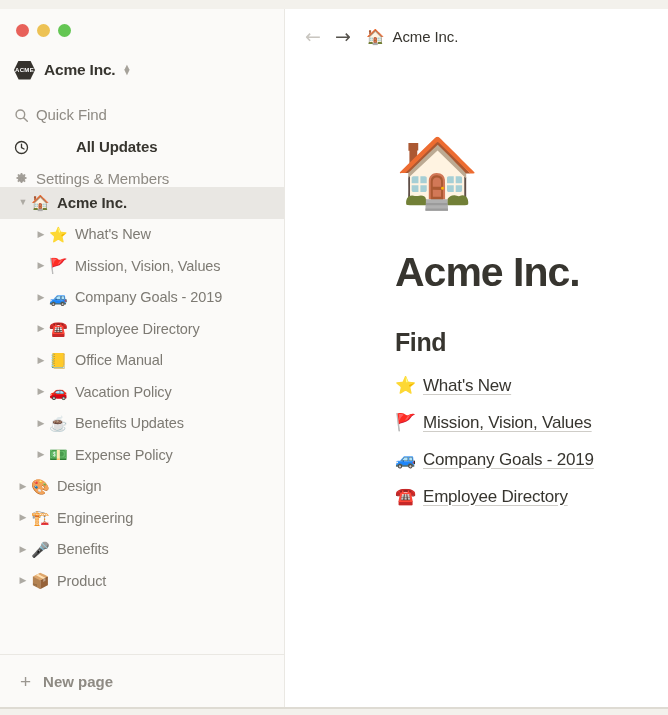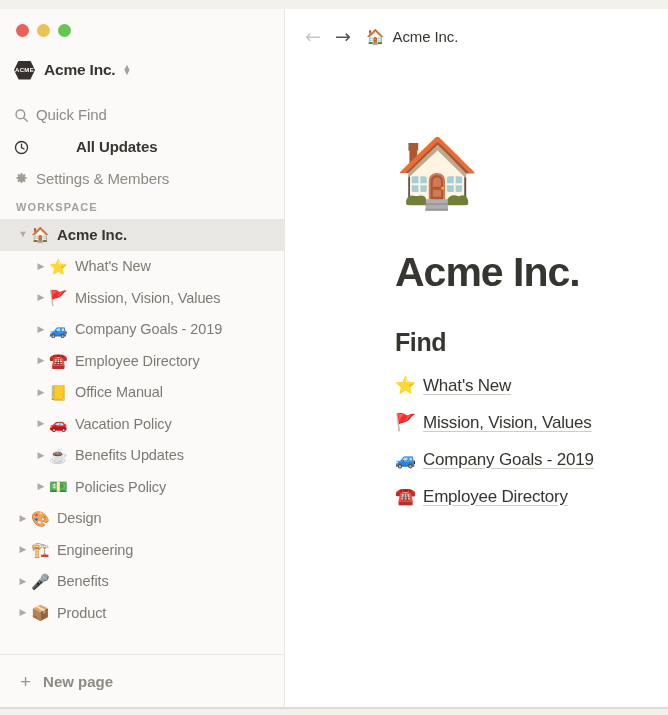--- a/index.html
+++ b/index.html
@@ -346,21 +346,20 @@
           <span class="nav-icon">
             <svg width="15" height="15" viewBox="0 0 16 16" fill="currentColor">
               <path d="M8 5.6a2.4 2.4 0 1 0 0 4.8 2.4 2.4 0 0 0 0-4.8zm0 3.7a1.3 1.3 0 1 1 0-2.6 1.3 1.3 0 0 1 0 2.6z"></path>
               <path d="M7.2 1h1.6l.25 1.5.95.4L11.3 2l1.13 1.13-.9 1.3.4.95L13.4 5.6v1.6l-1.5.25-.4.95.9 1.3-1.13 1.13-1.3-.9-.95.4L8.8 11.8H7.2l-.25-1.5-.95-.4-1.3.9-1.13-1.13.9-1.3-.4-.95L2.6 7.2V5.6l1.5-.25.4-.95-.9-1.3L4.73 2l1.3.9.95-.4z" opacity="0.92"></path>
             </svg>
           </span>
           <span class="nav-label">Settings &amp; Members</span>
         </div>
       </div>
 
-    <div class="section-title">WORKSPACE</div>
 
     <div class="tree">
         <div class="tree-row depth-0 selected">
           <span class="twisty">▼</span>
           <span class="emoji">🏠</span>
           <span class="tlabel">Acme Inc.</span>
         </div>
         <div class="tree-row depth-1">
           <span class="twisty">▶</span>
           <span class="emoji">⭐</span>
@@ -392,21 +391,21 @@
           <span class="tlabel">Vacation Policy</span>
         </div>
         <div class="tree-row depth-1">
           <span class="twisty">▶</span>
           <span class="emoji">☕</span>
           <span class="tlabel">Benefits Updates</span>
         </div>
         <div class="tree-row depth-1">
           <span class="twisty">▶</span>
           <span class="emoji">💵</span>
-          <span class="tlabel">Policies Policy</span>
+          <span class="tlabel">Expense Policy</span>
         </div>
         <div class="tree-row depth-0">
           <span class="twisty">▶</span>
           <span class="emoji">🎨</span>
           <span class="tlabel">Design</span>
         </div>
         <div class="tree-row depth-0">
           <span class="twisty">▶</span>
           <span class="emoji">🏗️</span>
           <span class="tlabel">Engineering</span>

